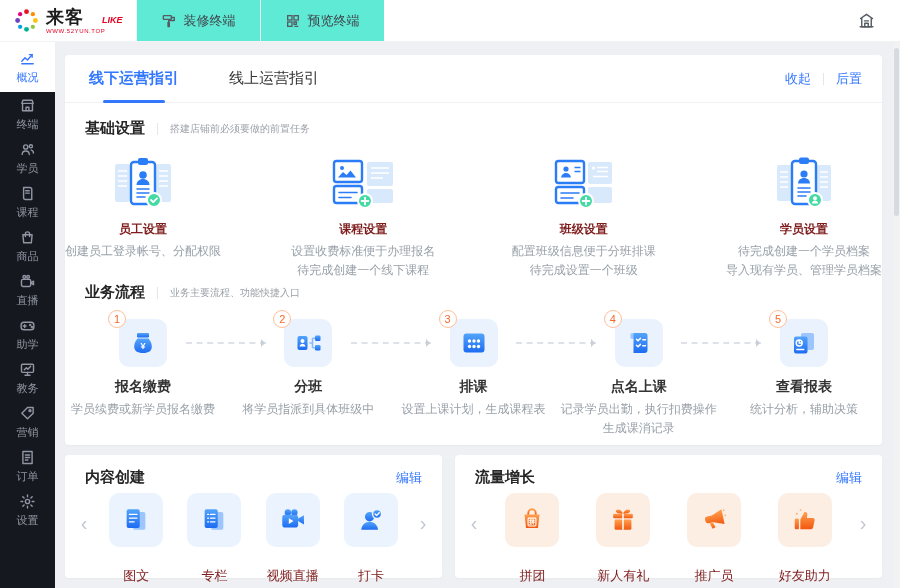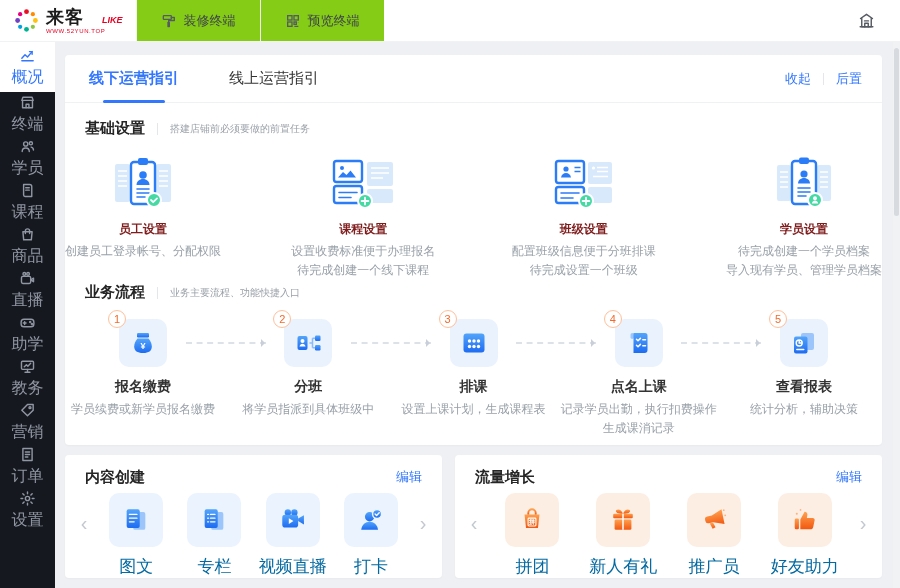--- a/index.html
+++ b/index.html
@@ -7,27 +7,27 @@
   body{position:relative;overflow:hidden;background:#eef0f3;font-family:"Liberation Sans","DejaVu Sans",sans-serif;color:#333}
   svg{display:block}
   
   .topbar{position:absolute;left:0;top:0;width:900px;height:42px;background:#fff;display:flex;align-items:center;z-index:6;border-bottom:1px solid #f1f2f4}
   .logo{display:flex;align-items:center;gap:6px;padding:0 13px;height:100%;cursor:pointer}
   .logo-text{display:flex;flex-direction:column;line-height:1}
   .logo-row{display:flex;align-items:flex-end;gap:18px}
   .brand-name{font-size:18px;font-weight:bold;color:#1c1c1c;letter-spacing:1px}
   .brand-suffix{font-size:9px;font-weight:bold;color:#e60023;font-style:italic;padding-bottom:1px}
   .brand-site{font-size:6px;color:#e60023;letter-spacing:.6px;margin-top:2px}
-  .top-btn{display:flex;align-items:center;gap:7px;padding:0 24px;height:100%;border-left:1px solid #f2f3f5;font-size:13px;color:#40444c;cursor:pointer;background:#84cc16}
+  .top-btn{display:flex;align-items:center;gap:7px;padding:0 24px;height:100%;border-left:1px solid #f2f3f5;font-size:13px;color:#40444c;cursor:pointer;background:#5eead4}
   .top-btn:last-of-type{border-right:1px solid #f2f3f5}
   .tb-icon{color:#565b63}
   .top-home{margin-left:auto;margin-right:24px;color:#565b63;cursor:pointer}
   
   .sidebar{position:absolute;left:0;top:42px;bottom:0;width:55px;background:#15181f;z-index:5}
-  .side-item{height:44px;display:flex;flex-direction:column;align-items:center;justify-content:center;gap:3px;color:#9096a2;font-size:16px;cursor:pointer}
+  .side-item{height:44px;display:flex;flex-direction:column;align-items:center;justify-content:center;gap:3px;color:#9096a2;font-size:11px;cursor:pointer}
   .side-item svg{width:17px;height:17px}
   .side-item.active{height:50px;background:#fff;color:#3377ff}
   
   .scrollbar{position:absolute;right:0;top:42px;bottom:0;width:7px;background:#f1f2f4;z-index:4}
   .scroll-thumb{position:absolute;right:1px;top:6px;width:5px;height:168px;border-radius:3px;background:#d7dade}
   
   .main-card{position:absolute;left:65px;top:55px;width:817px;height:390px;background:#fff;border-radius:4px;box-shadow:0 1px 2px rgba(0,0,0,.03)}
   .tabs{height:48px;border-bottom:1px solid #f0f1f3;display:flex;align-items:center;padding:0 20px}
   .tab{font-size:15px;color:#333;margin-right:42px;position:relative;height:48px;display:flex;align-items:center;cursor:pointer;padding:0 4px}
   .tab.active{color:#3377ff;font-weight:bold}
@@ -51,30 +51,30 @@
   .step-ico{width:48px;height:48px;border-radius:10px;background:#e9f2fd;margin:9px auto 0;display:flex;align-items:center;justify-content:center}
   .step-title{font-size:14px;font-weight:bold;color:#333;margin-top:11px}
   .step-desc{font-size:12px;color:#98a0a8;margin-top:5px;white-space:nowrap;height:14px}
   .flow-arrow{position:absolute;top:32px;width:80px;border-top:2px dashed #dde2e9}
   .flow-arrow::after{content:'';position:absolute;right:-3px;top:-5px;border:4px solid transparent;border-left-color:#c8cfd9}
   .fa1{left:121px}.fa2{left:286px}.fa3{left:451px}.fa4{left:616px}
   
   .panel{position:absolute;top:455px;height:123px;background:#fff;border-radius:4px;box-shadow:0 1px 2px rgba(0,0,0,.03)}
   #panel-content{left:65px;width:377px}
   #panel-growth{left:455px;width:427px}
-  .panel-head{display:flex;justify-content:space-between;align-items:flex-start;padding:13px 20px 0}
+  .panel-head{display:flex;justify-content:space-between;align-items:flex-end;padding:13px 20px 0}
   .panel-title{font-size:15px;font-weight:bold;color:#262626}
   .panel-edit{font-size:13px;color:#3377ff;cursor:pointer}
   .panel-body{display:flex;align-items:flex-start;padding:6px 6px 0}
   .chev{width:26px;text-align:center;color:#c3c8d0;font-size:20px;margin-top:20px;cursor:pointer;user-select:none;line-height:1}
   .p-item{flex:1;text-align:center;cursor:pointer}
   .p-ico{width:54px;height:54px;border-radius:10px;margin:0 auto;display:flex;align-items:center;justify-content:center}
   .p-ico.blue{background:#eaf3fe}
   .p-ico.orange{background:#fdeee3}
-  .p-label{font-size:17px;color:#0369a1;margin-top:8px;white-space:nowrap}
+  .p-label{font-size:13px;color:#7f1d1d;margin-top:20px;white-space:nowrap}
 </style>
 </head>
 <body>
 
 <header class="topbar">
   <div class="logo">
     <span>
       <svg width="27" height="27" viewBox="0 0 28 28">
         <circle cx="14" cy="4.8" r="2.5" fill="#e81123"></circle>
           <circle cx="20.6" cy="7.4" r="2.2" fill="#ff8c00"></circle>

